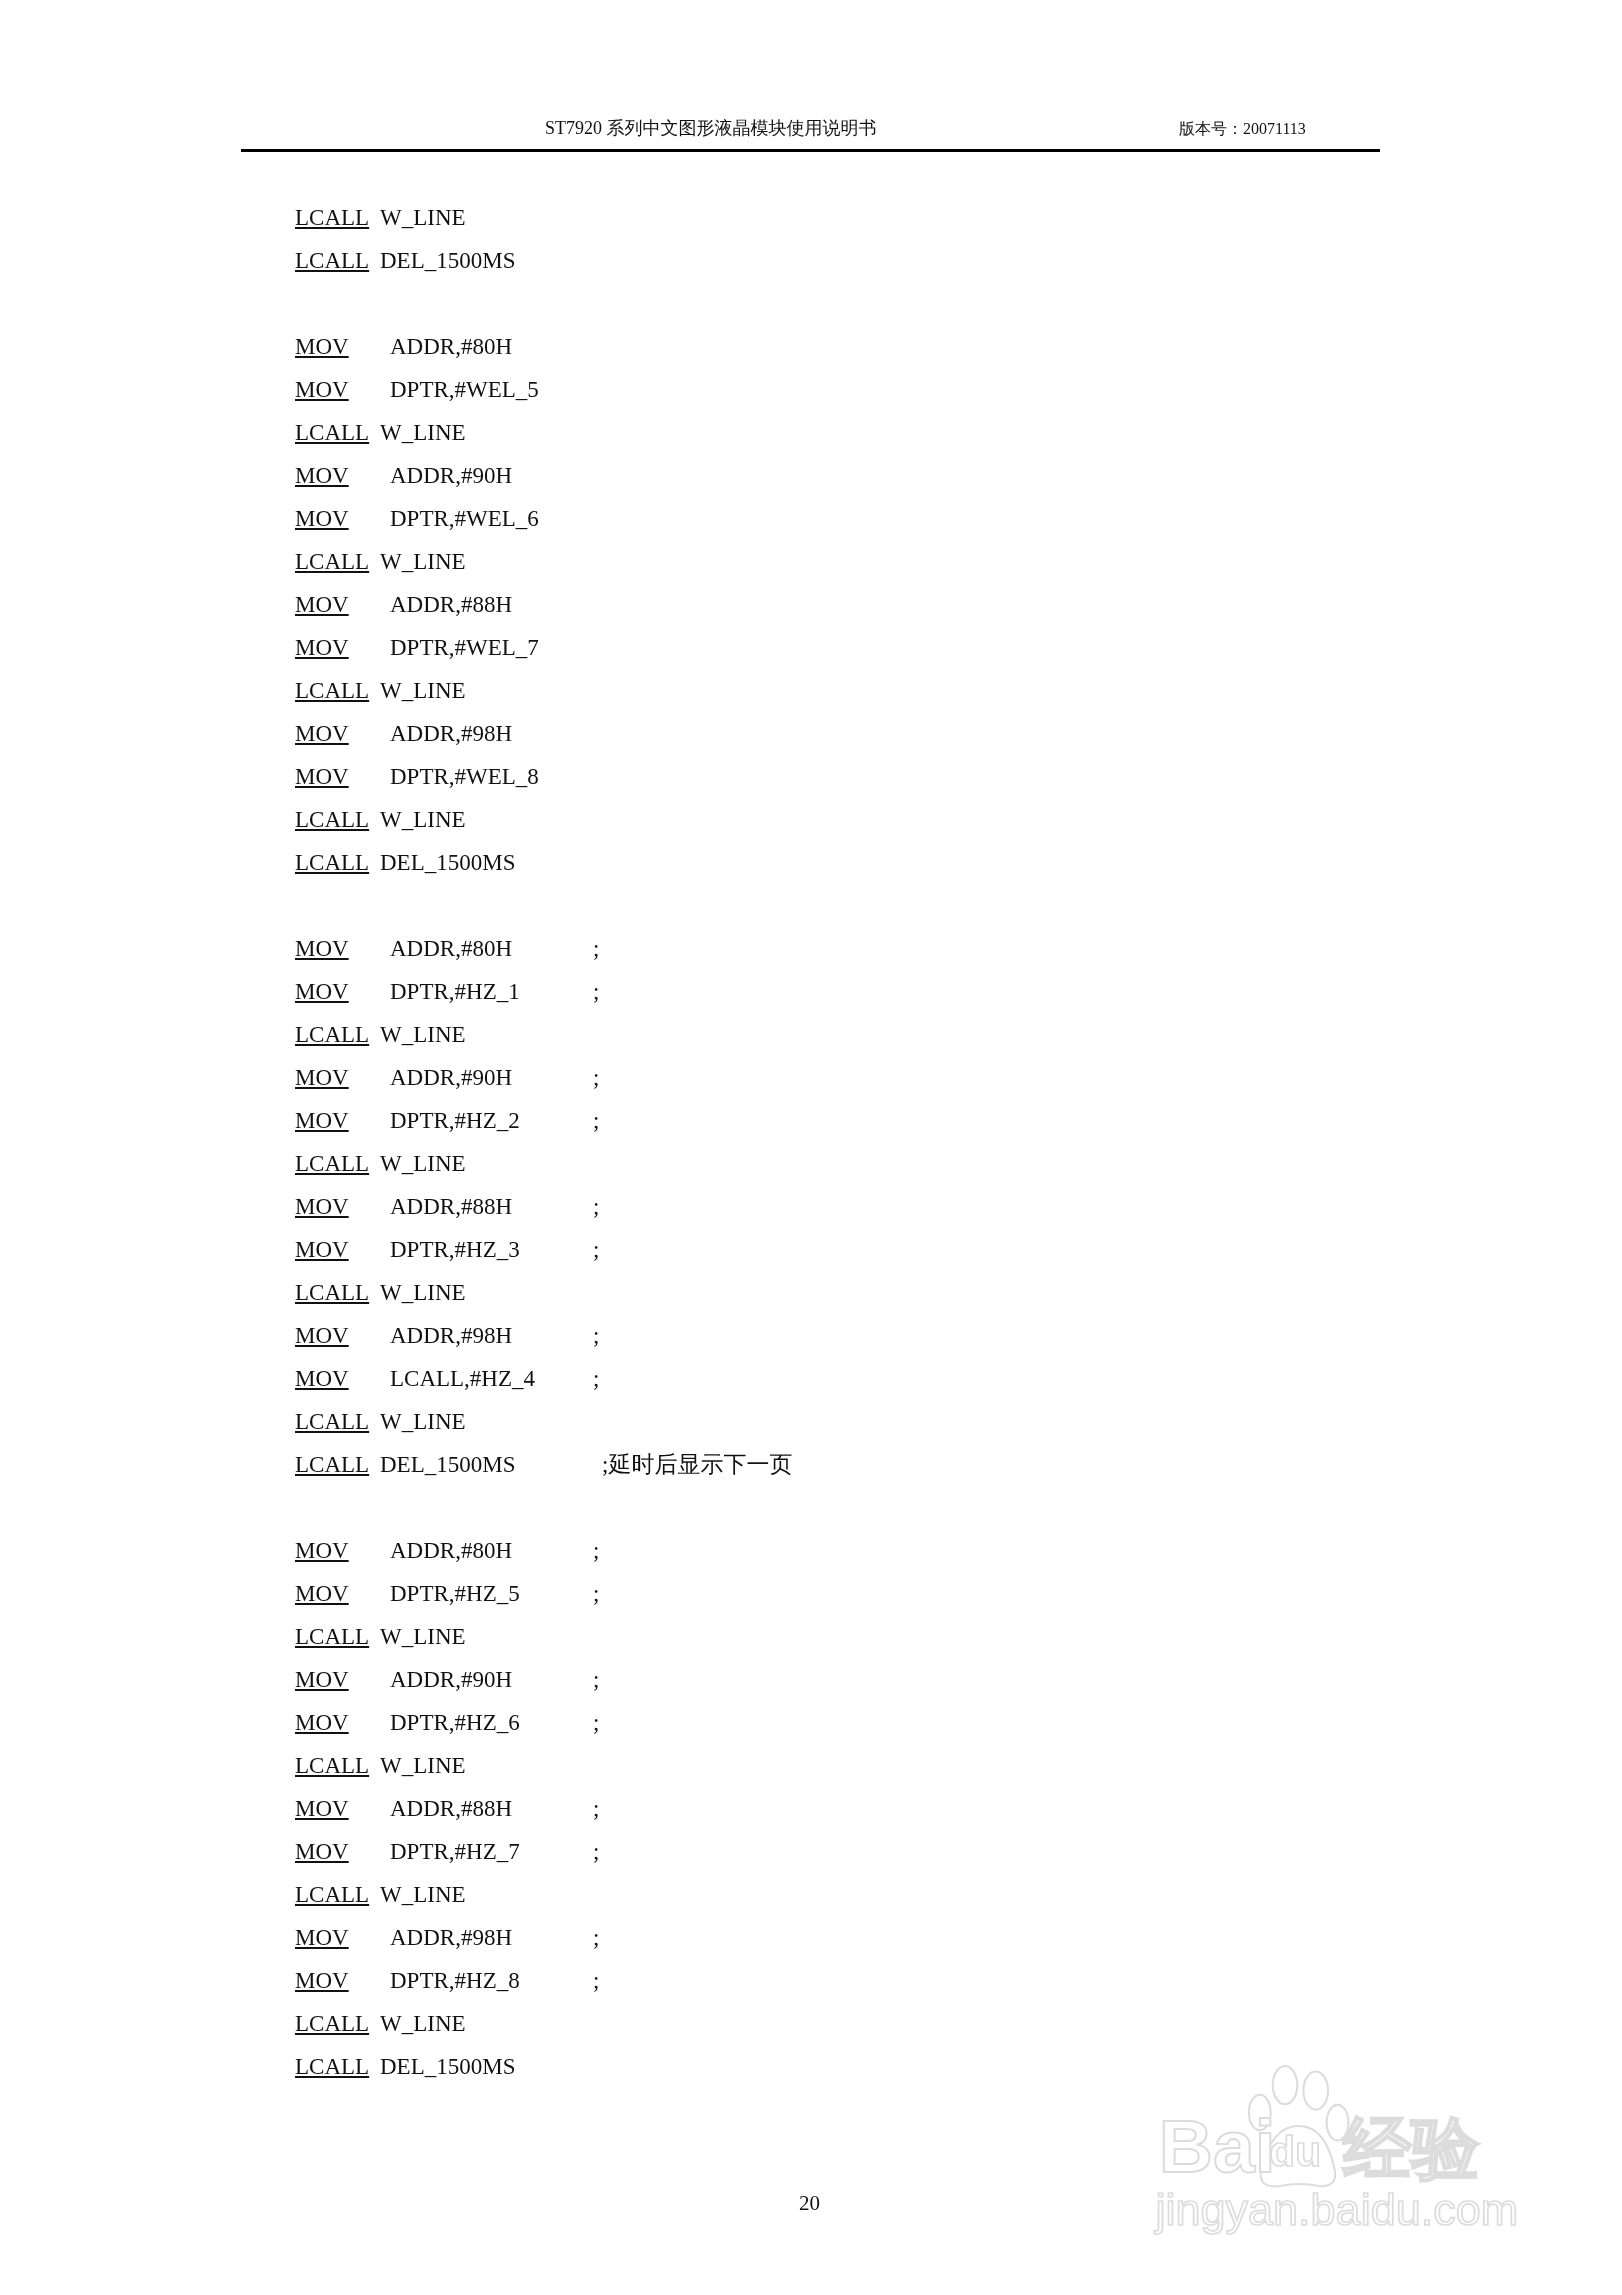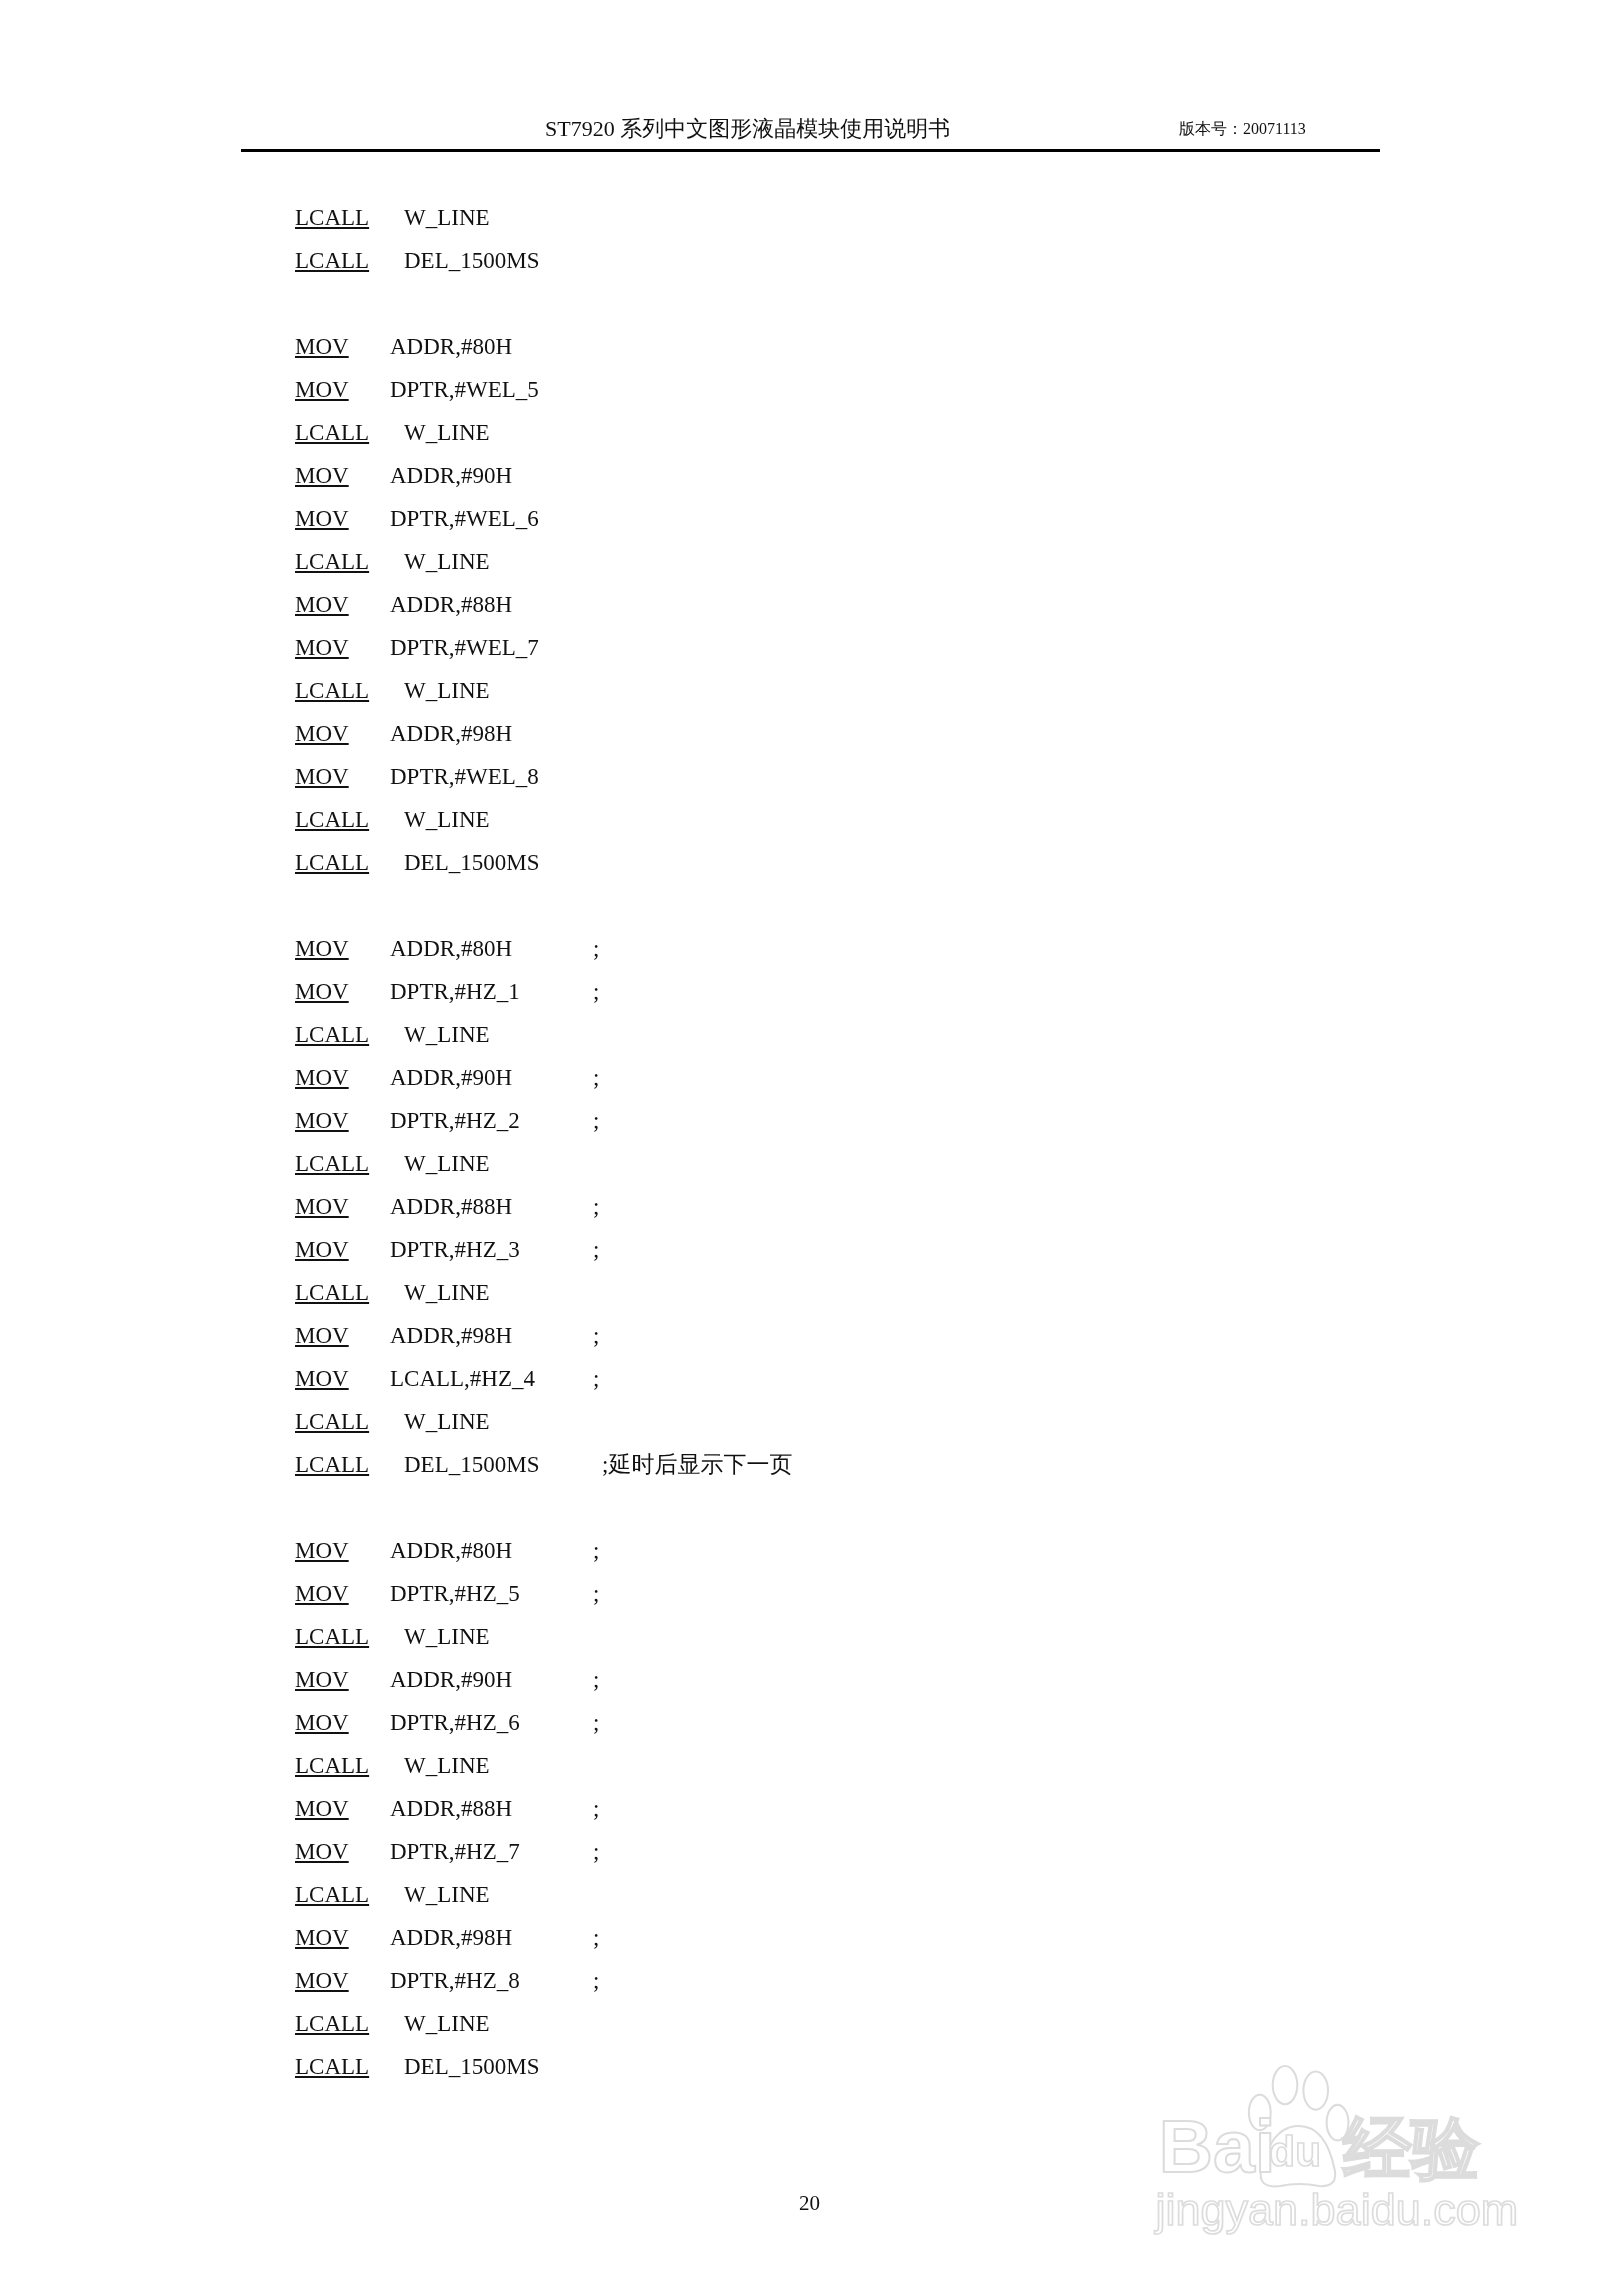--- a/index.html
+++ b/index.html
@@ -1,25 +1,25 @@
 <!DOCTYPE html>
 <html style="font-size:11px"><head>
 <meta charset="utf-8">
 <style>
   html, body { margin: 0; padding: 0; background: #ffffff; }
   body { width: 1623px; height: 2295px; position: relative; overflow: hidden;
          font-family: "Liberation Serif", "DejaVu Serif", serif; color: #111; }
-  .header-title { position: absolute; top: 115px; left: 545px; font-size: 22px; line-height: 27px; white-space: nowrap; }
+  .header-title { position: absolute; top: 115px; left: 545px; font-size: 18px; line-height: 27px; white-space: nowrap; }
   .header-version { position: absolute; top: 115px; left: 1179px; font-size: 16px; line-height: 27px; white-space: nowrap; }
   .header-rule { position: absolute; top: 149px; left: 241px; width: 1139px; height: 2.7px; background: #000; }
   .code { position: absolute; top: 202px; left: 295px; }
   .line { position: relative; height: 43px; font-size: 23px; line-height: 31px; white-space: pre; }
   .op { position: absolute; left: 0; text-decoration: underline; }
   .arg { position: absolute; left: 95px; }
-  .lcall-arg { position: absolute; left: 85px; margin-left: 24px; }
+  .lcall-arg { position: absolute; left: 85px; }
   .semi { position: absolute; left: 298px; }
   .comment { position: absolute; left: 307px; }
   .page-number { position: absolute; top: 2190px; left: 799px; font-size: 21px; line-height: 27px; }
   .watermark { position: absolute; left: 1152px; top: 2051px; width: 382px; height: 191px; }
 </style>
 </head>
 <body>
 
 <div>
   <div class="header-title">ST7920 系列中文图形液晶模块使用说明书</div>

